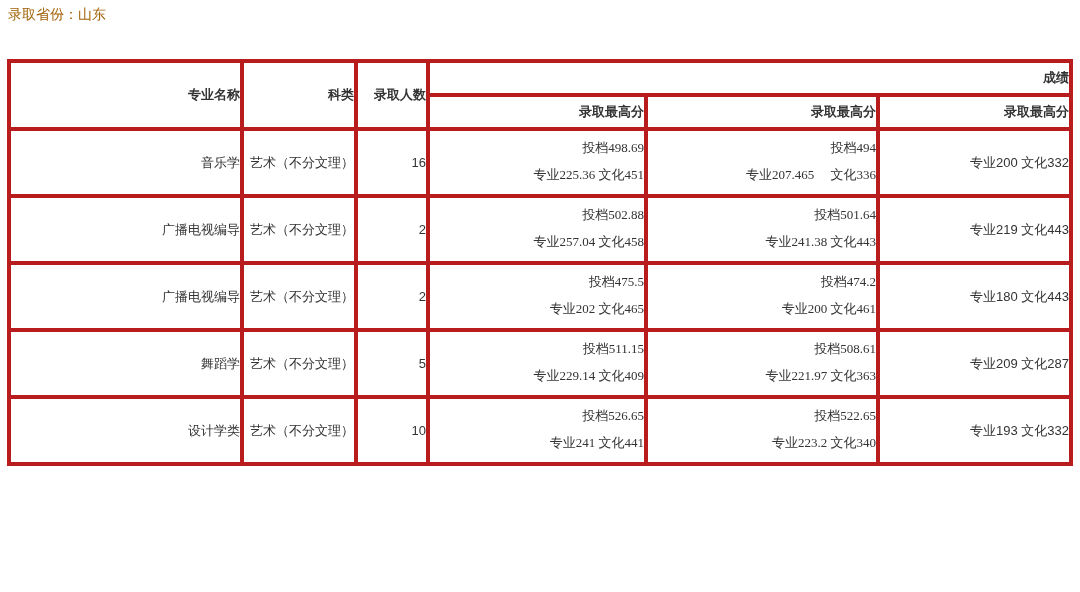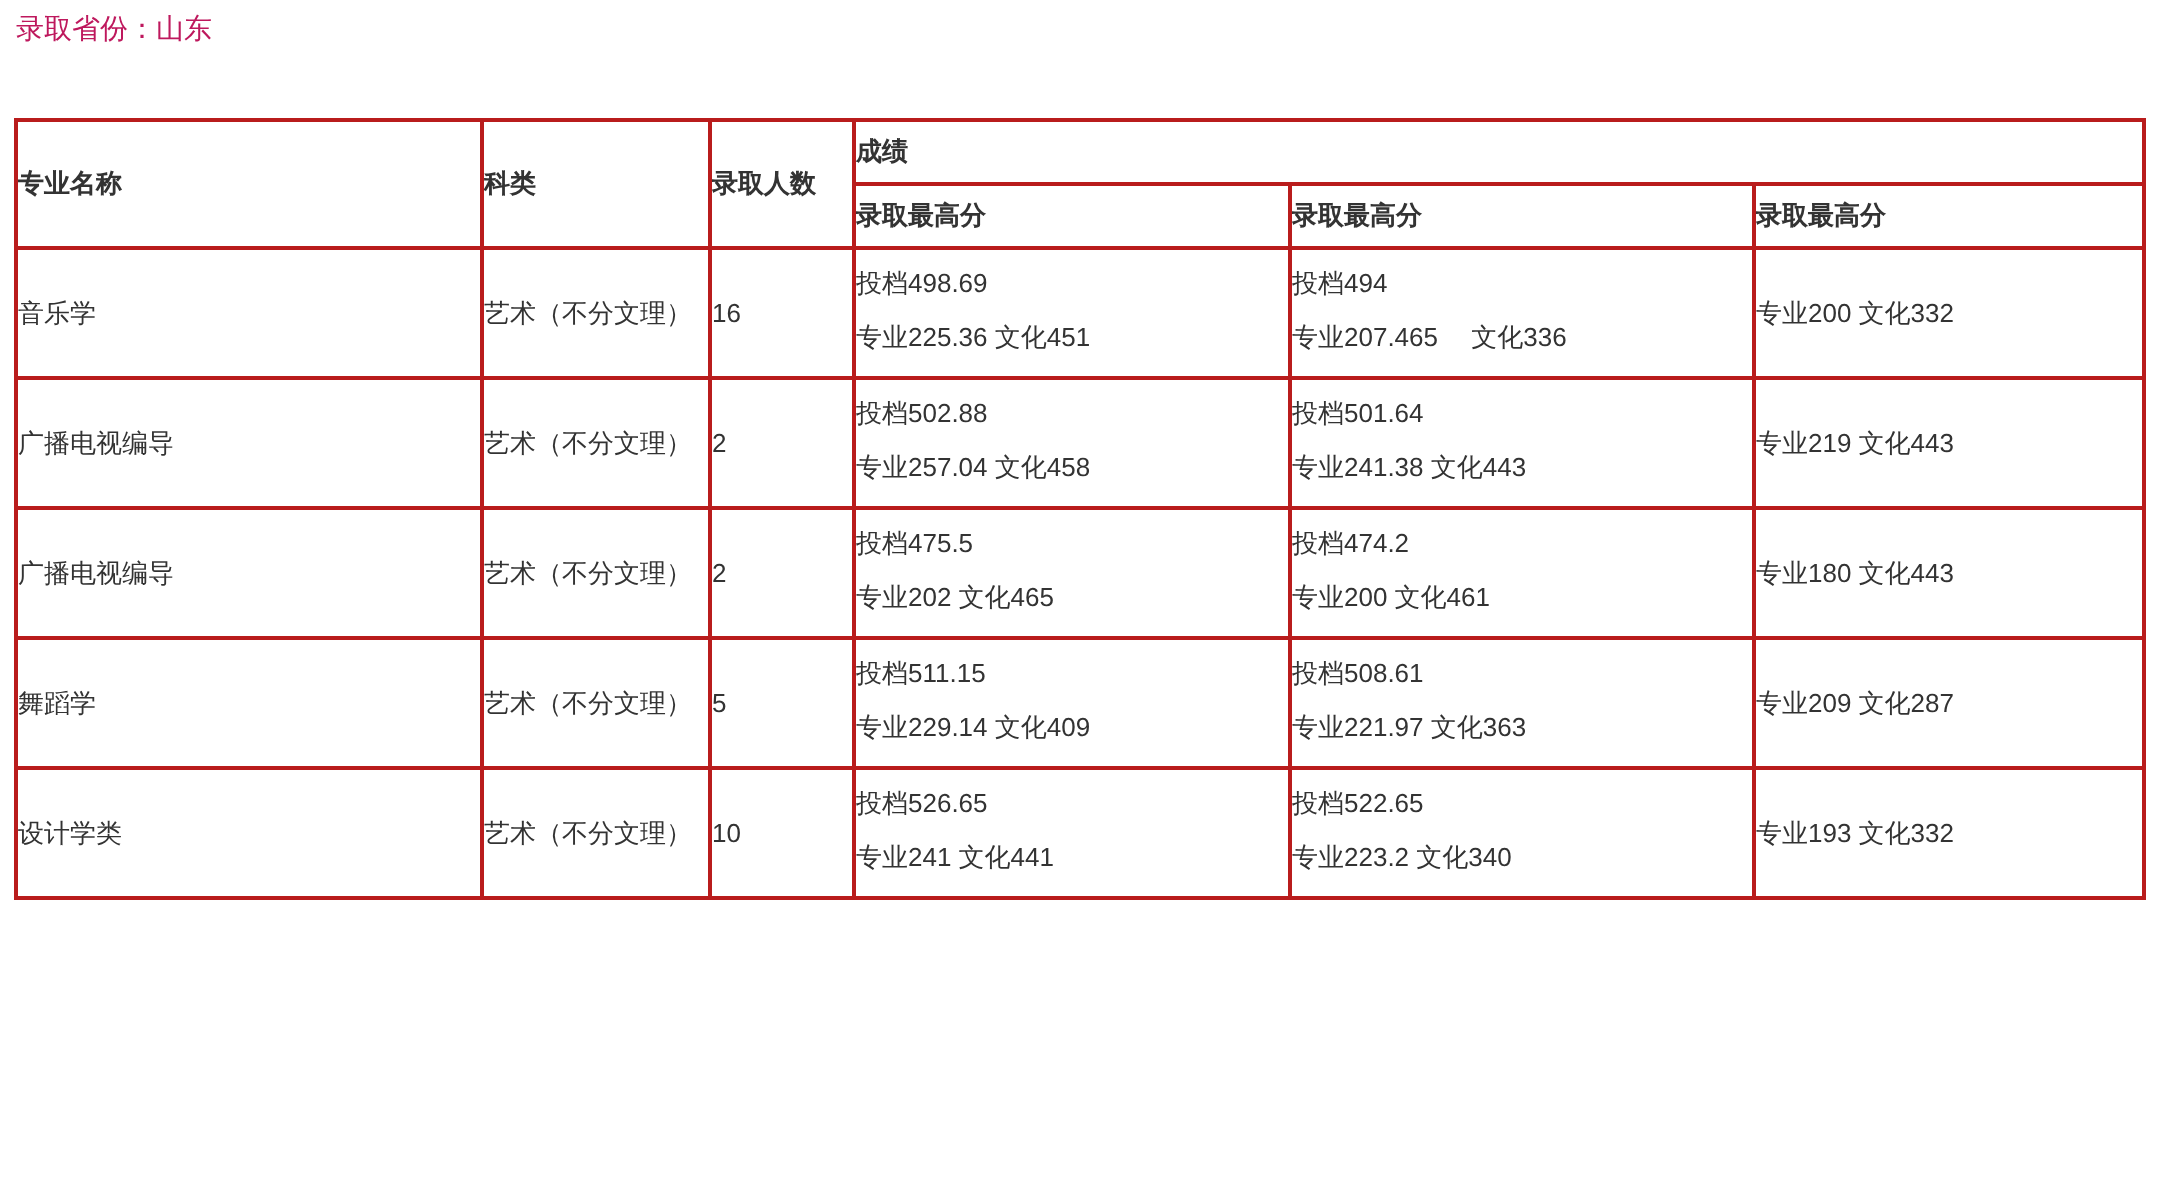--- a/index.html
+++ b/index.html
@@ -14,33 +14,33 @@
     font-family: "Liberation Sans", sans-serif;
     color: #333333;
   }
   .info-block {
     padding: 7px 0 0 8px;
   }
   .info-line {
     margin: 0 0 37px 0;
     font-size: 14px;
     line-height: 15px;
-    color: #be185d;
+    color: #a16207;
   }
   table.admission-table {
     border-collapse: collapse;
     table-layout: fixed;
     width: 1066px;
     margin-left: 7px;
     margin-top: 24px;
   }
   .admission-table th,
   .admission-table td {
-    border: 2px solid #b91c1c;
-    text-align: left;
+    border: 4px solid #b91c1c;
+    text-align: right;
     vertical-align: middle;
     font-size: 13px;
     padding: 0;
     overflow: hidden;
   }
   .admission-table thead th {
     font-weight: bold;
     height: 30px;
   }
   .admission-table tbody tr {
@@ -50,20 +50,21 @@
     display: flex;
     flex-direction: column;
     justify-content: space-between;
     height: 63px;
     box-sizing: border-box;
     padding: 10px 0 13px 0;
   }
   .score-line {
     line-height: 13px;
     white-space: pre-wrap;
+    font-family: Liberation Serif, serif;
   }
 </style>
 </head>
 <body>
 
 <div class="info-block">
   <p class="info-line">录取省份：山东</p>
 </div>
 
 <table class="admission-table">

